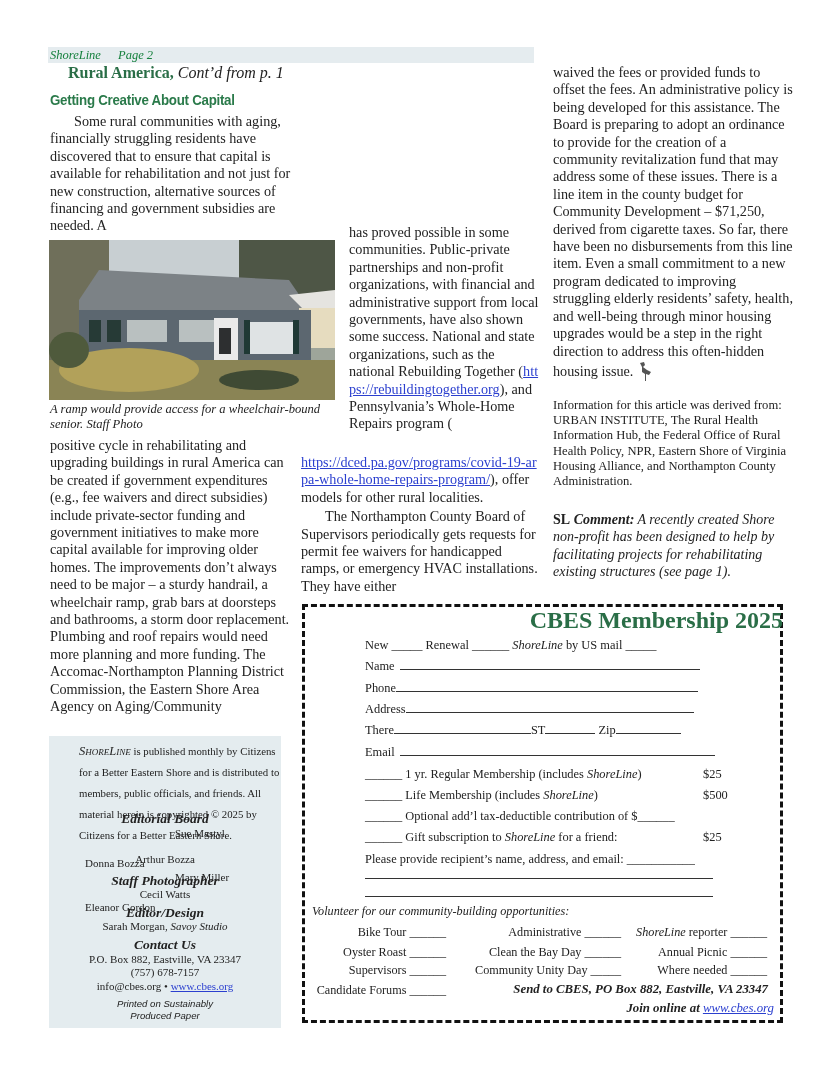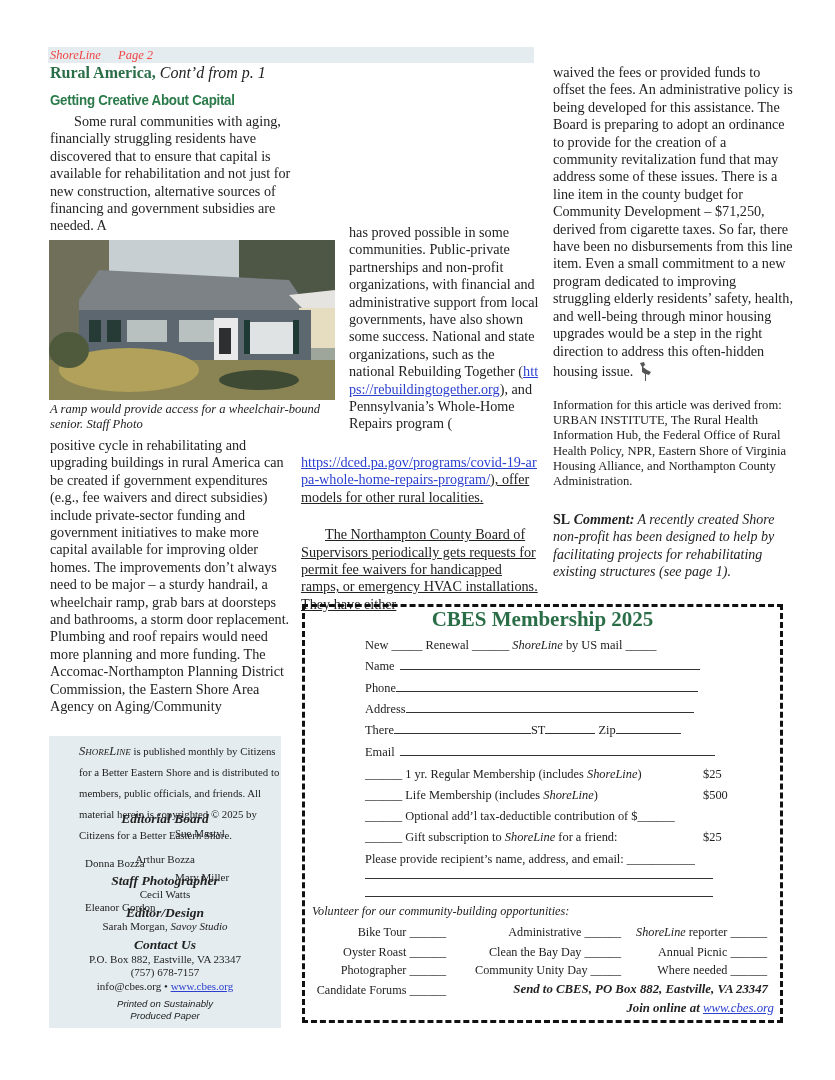--- a/index.html
+++ b/index.html
@@ -1,57 +1,57 @@
 <!DOCTYPE html>
 <html><head>
 <meta charset="utf-8">
 <style>
   html, body { margin: 0; padding: 0; background: #ffffff; }
   body { width: 835px; height: 1080px; position: relative; overflow: hidden;
          font-family: "Liberation Serif", serif; color: #222; }
   .abs { position: absolute; }
   .header-bar { left: 48px; top: 47px; width: 486px; height: 16px; background: #e5ecef; }
-  .header-text { left: 50px; top: 48px; font-style: italic; font-size: 12.5px; color: #ef4444; }
+  .header-text { left: 50px; top: 48px; font-style: italic; font-size: 12.5px; color: #15803d; }
   .header-text span { margin-right: 14px; }
-  .title { left: 50px; top: 64px; font-size: 16px; color: #2a6e47; }
+  .title { left: 68px; top: 64px; font-size: 16px; color: #2a6e47; }
   .title b { font-weight: bold; }
   .title i { color: #222; }
   .subhead { left: 50px; top: 92px; font-family: "Liberation Sans", sans-serif; font-weight: bold;
              font-size: 14.5px; color: #2a7a4a; letter-spacing: -0.3px; transform: scaleX(0.92); transform-origin: left; }
   .col { font-size: 14.2px; line-height: 17.4px; color: #222; }
   .col p { margin: 0; }
   .indent { text-indent: 24px; }
   .col1a { left: 50px; top: 113px; width: 245px; }
   .photo { left: 49px; top: 240px; width: 286px; height: 160px; overflow: hidden; }
   .caption { left: 50px; top: 402px; width: 280px; font-style: italic; font-size: 12.6px; line-height: 15px; }
   .col1b { left: 50px; top: 437px; width: 245px; }
   .col2a { left: 301px; top: 64px; width: 240px; }
   .col2b { left: 349px; top: 224px; width: 192px; }
-  .col2c { left: 301px; top: 454px; width: 240px; text-decoration: underline; }
+  .col2c { left: 301px; top: 454px; width: 240px; }
   .col3a { left: 553px; top: 64px; width: 240px; }
   a, .link { color: #2b3fcf; text-decoration: underline; }
   .sources { left: 553px; top: 398px; width: 240px; font-size: 12.6px; line-height: 15.2px; }
   .comment { left: 553px; top: 511px; width: 240px; font-size: 14px; line-height: 17.3px; font-style: italic; }
   .comment b { font-style: normal; }
 
   .sidebar { left: 49px; top: 736px; width: 232px; height: 292px; background: #e4ecef; }
   .sb-intro { left: 79px; top: 741px; width: 210px; font-size: 10.8px; line-height: 21px; }
   .sb-intro .sc { font-style: italic; font-size: 12.5px; font-variant: small-caps; }
   .sb-center { width: 232px; left: 49px; text-align: center; }
   .sb-h { font-weight: bold; font-style: italic; font-size: 13.5px; }
   .sb-t { font-size: 11px; line-height: 13.5px; }
   .sb-names { left: 85px; top: 827px; font-size: 11px; line-height: 13.5px; }
   .sb-names div { display: flex; }
   .sb-names span:first-child { width: 90px; display: inline-block; margin-top: 30px; }
   .sb-sans { font-family: "Liberation Sans", sans-serif; font-style: italic; font-size: 9.6px; line-height: 12px; }
 
   .form { left: 302px; top: 604px; width: 481px; height: 419px;
           border: 3px dashed #111; box-sizing: border-box; }
-  .form-title { left: 302px; top: 607px; width: 481px; text-align: center; font-weight: bold;
-                font-size: 21px; color: #2a6e47; }
+  .form-title { left: 302px; top: 607px; width: 481px; text-align: right; font-weight: bold;
+                font-size: 24px; color: #2a6e47; }
   .fr { font-size: 12.4px; color: #222; white-space: pre; }
   .fr i { font-style: italic; }
   .price { font-size: 12.4px; }
   .vol-title { left: 312px; top: 904px; font-style: italic; font-size: 12.2px; }
   .vol { font-size: 12.2px; text-align: left; white-space: pre; }
   .send { font-weight: bold; font-style: italic; font-size: 12.8px; }
 </style>
 </head>
 <body>
 
@@ -102,21 +102,21 @@
   <p>positive cycle in rehabilitating and upgrading buildings in rural America can be created if government expenditures (e.g., fee waivers and direct subsidies) include private-sector funding and government initiatives to make more capital available for improving older homes. The improvements don’t always need to be major – a sturdy handrail, a wheelchair ramp, grab bars at doorsteps and bathrooms, a storm door replacement. Plumbing and roof repairs would need more planning and more funding. The Accomac-Northampton Planning District Commission, the Eastern Shore Area Agency on Aging/Community</p>
 </div>
 
 <div class="abs col col2a">
 </div>
 <div class="abs col col2b">
   <p><span>has proved possible in some communities. Public-private partnerships and non-profit organizations, with financial and administrative support from local governments, have also shown some success. National and state organizations, such as the national Rebuilding Together (</span><a style="word-break:break-all">https://rebuildingtogether.org</a><span>), and Pennsylvania’s Whole-Home Repairs program (</span></p>
 </div>
 <div class="abs col col2c">
   <p><a style="word-break:break-all">https://dced.pa.gov/programs/covid-19-arpa-whole-home-repairs-program/</a><span>), offer models for other rural localities.</span></p>
-  <p class="indent" style="margin-top:20px">The Northampton County Board of Supervisors periodically gets requests for permit fee waivers for handicapped ramps, or emergency HVAC installations. They have either</p>
+  <p class="indent" style="margin-top:2px">The Northampton County Board of Supervisors periodically gets requests for permit fee waivers for handicapped ramps, or emergency HVAC installations. They have either</p>
 </div>
 
 <div class="abs col col3a">
   <p><span>waived the fees or provided funds to offset the fees. An administrative policy is being developed for this assistance. The Board is preparing to adopt an ordinance to provide for the creation of a community revitalization fund that may address some of these issues. There is a line item in the county budget for Community Development – $71,250, derived from cigarette taxes. So far, there have been no disbursements from this line item. Even a small commitment to a new program dedicated to improving struggling elderly residents’ safety, health, and well-being through minor housing upgrades would be a step in the right direction to address this often-hidden housing issue.</span>
     <span style="display:inline-block;vertical-align:middle">
       <svg width="18" height="22" viewBox="0 0 18 22">
           <path d="M3 3 L7 2 L8 5 L6 7 L10 10 L14 12 L12 15 L9 14 L9 21 L8 21 L8 14 L5 12 L5 7 Z" fill="#555"></path>
         </svg>
     </span>
   </p>
@@ -189,21 +189,21 @@
 <div class="abs vol-title">Volunteer for our community-building opportunities:</div>
 
 <div class="abs vol" style="right:389px;top:925px">Bike Tour ______</div>
 <div class="abs vol" style="right:214px;top:925px">Administrative ______</div>
 <div class="abs vol" style="right:68px;top:925px"><i>ShoreLine</i> <span>reporter ______</span></div>
 
 <div class="abs vol" style="right:389px;top:945px">Oyster Roast ______</div>
 <div class="abs vol" style="right:214px;top:945px">Clean the Bay Day ______</div>
 <div class="abs vol" style="right:68px;top:945px">Annual Picnic ______</div>
 
-<div class="abs vol" style="right:389px;top:963px">Photographer ______</div>
+<div class="abs vol" style="right:389px;top:963px">Supervisors ______</div>
 <div class="abs vol" style="right:214px;top:963px">Community Unity Day _____</div>
 <div class="abs vol" style="right:68px;top:963px">Where needed ______</div>
 
 <div class="abs vol" style="right:389px;top:983px">Candidate Forums ______</div>
 <div class="abs send" style="right:67px;top:982px">Send to CBES, PO Box 882, Eastville, VA 23347</div>
 <div class="abs send" style="right:61px;top:1001px">
   <span>Join online at</span>
   <span class="link" style="font-weight:normal">www.cbes.org</span>
 </div>
 

